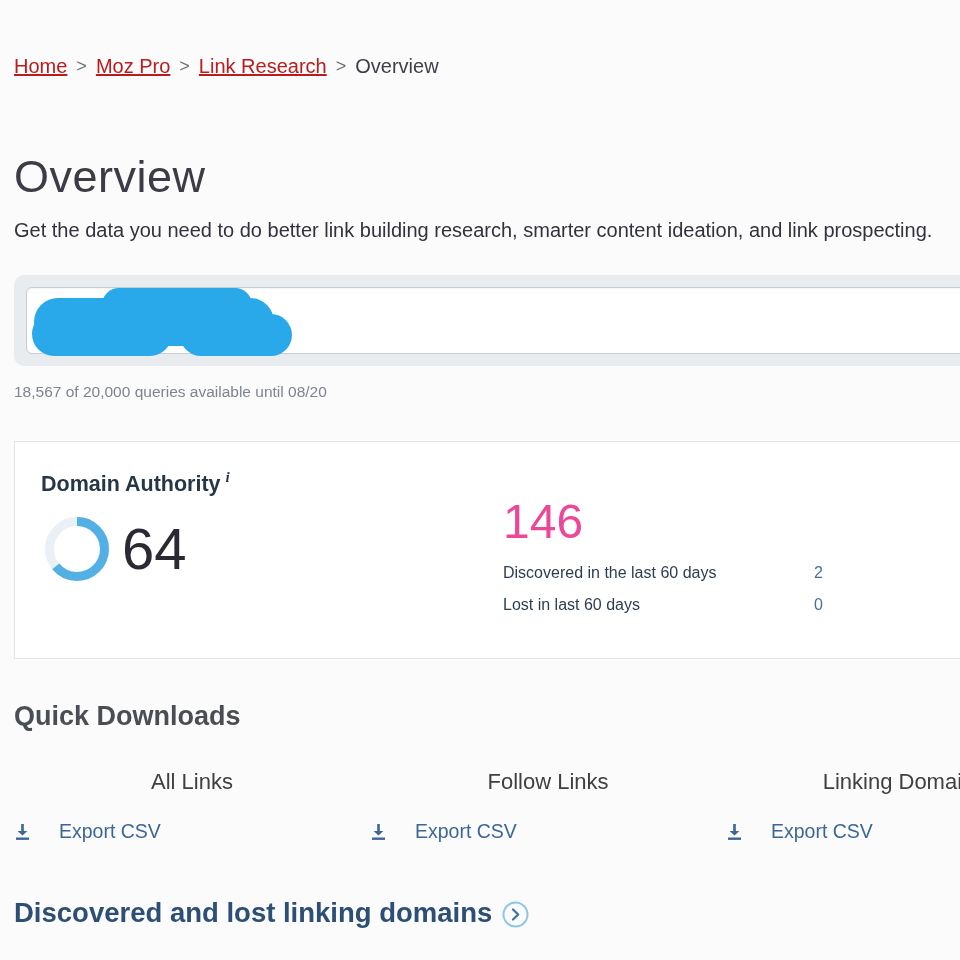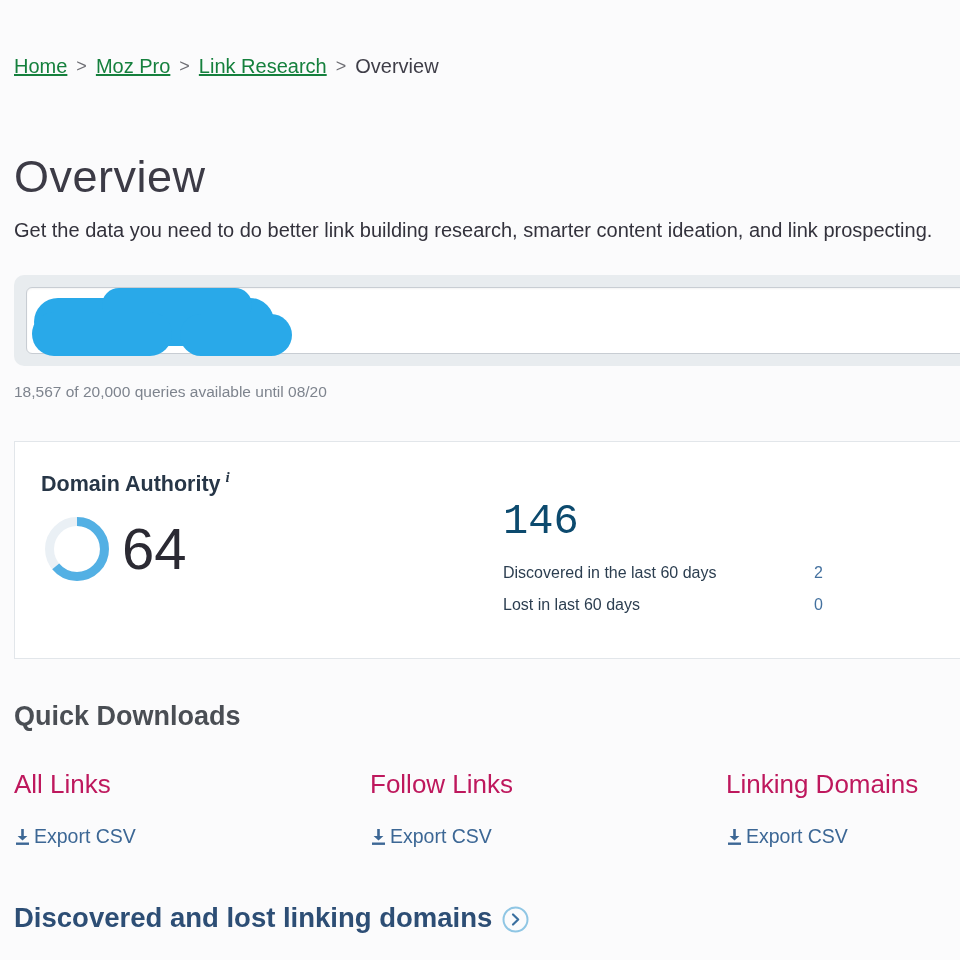--- a/index.html
+++ b/index.html
@@ -7,21 +7,21 @@
   body {
     font-family: "Liberation Sans", sans-serif;
     background: #fbfbfc;
     overflow: hidden;
     color: #35343e;
   }
   .page { padding-left: 14px; width: 1150px; }
 
   
   .breadcrumb { padding-top: 55px; font-size: 20px; display: flex; align-items: center; gap: 9px; }
-  .crumb-link { color: #15803d; text-decoration: underline; cursor: pointer; }
+  .crumb-link { color: #b91c1c; text-decoration: underline; cursor: pointer; }
   .crumb-sep { color: #6e6e74; font-size: 18px; }
   .crumb-current { color: #3f3e48; }
 
   
   .page-title { margin-top: 74px; font-size: 45px; font-weight: 400; color: #3c3b46; line-height: 50px; letter-spacing: 0.5px; }
   .page-subtitle { margin-top: 17px; font-size: 20px; color: #33323c; white-space: nowrap; }
 
   
   .search-wrap { margin-top: 33px; background: #e8ecef; border-radius: 10px; height: 91px; padding: 12px; width: 1150px; position: relative; }
   .search-input { width: 100%; height: 67px; background: #fff; border: 1px solid #c8cdd3; border-radius: 6px; font-size: 22px; padding: 0 18px; color: #33323c; outline: none; box-shadow: inset 0 1px 2px rgba(0,0,0,0.05); }
@@ -35,31 +35,31 @@
 
   
   .metrics-card { margin-top: 40px; background: #fff; border: 1px solid #e2e6ea; height: 218px; width: 1150px; display: flex; padding: 27px 0 0 26px; }
   .metric-col-left { width: 462px; }
   .metric-col-right { width: 420px; }
   .metric-heading { font-size: 21.5px; font-weight: bold; color: #273647; }
   .info-sup { font-family: "Liberation Serif", serif; font-style: italic; font-weight: bold; font-size: 15px; vertical-align: 9px; margin-left: 5px; color: #273647; cursor: pointer; }
   .da-row { margin-top: 16px; display: flex; align-items: center; }
   .donut { width: 72px; height: 72px; }
   .da-value { font-size: 58px; color: #2b2a33; margin-left: 9px; line-height: 72px; }
-  .ld-value { margin-top: 24px; font-size: 42px; color: #0c4a6e; line-height: 58px; font-family: Liberation Mono, monospace; }
+  .ld-value { margin-top: 24px; font-size: 48px; color: #ec4899; line-height: 58px; }
   .ld-rows { margin-top: 9px; width: 320px; }
   .ld-row { display: flex; justify-content: space-between; font-size: 16px; line-height: 26px; margin-bottom: 6px; }
   .ld-row-label { color: #2c3e50; }
   .ld-row-value { color: #44719f; }
 
   
   .qd-title { margin-top: 42px; font-size: 27px; font-weight: bold; color: #4a4e54; }
   .qd-grid { margin-top: 37px; display: grid; grid-template-columns: 356px 356px 356px; }
-  .qd-label { font-size: 26px; color: #be185d; }
-  .export-link { margin-top: 25px; display: flex; align-items: center; gap: 3px; color: #3c6795; font-size: 19.5px; cursor: pointer; width: max-content; }
+  .qd-label { font-size: 22px; color: #404040; text-align: center; }
+  .export-link { margin-top: 25px; display: flex; align-items: center; gap: 28px; color: #3c6795; font-size: 19.5px; cursor: pointer; width: max-content; }
   .dl-icon { width: 17px; height: 18px; display: block; }
 
   
   .section-heading { margin-top: 54px; display: flex; align-items: center; gap: 10px; cursor: pointer; width: max-content; }
   .section-heading-text { font-size: 27.5px; font-weight: bold; color: #2d4e75; }
   .chevron-circle-icon { width: 27px; height: 27px; display: block; margin-top: 3px; }
 </style>
 </head>
 <body>
 

